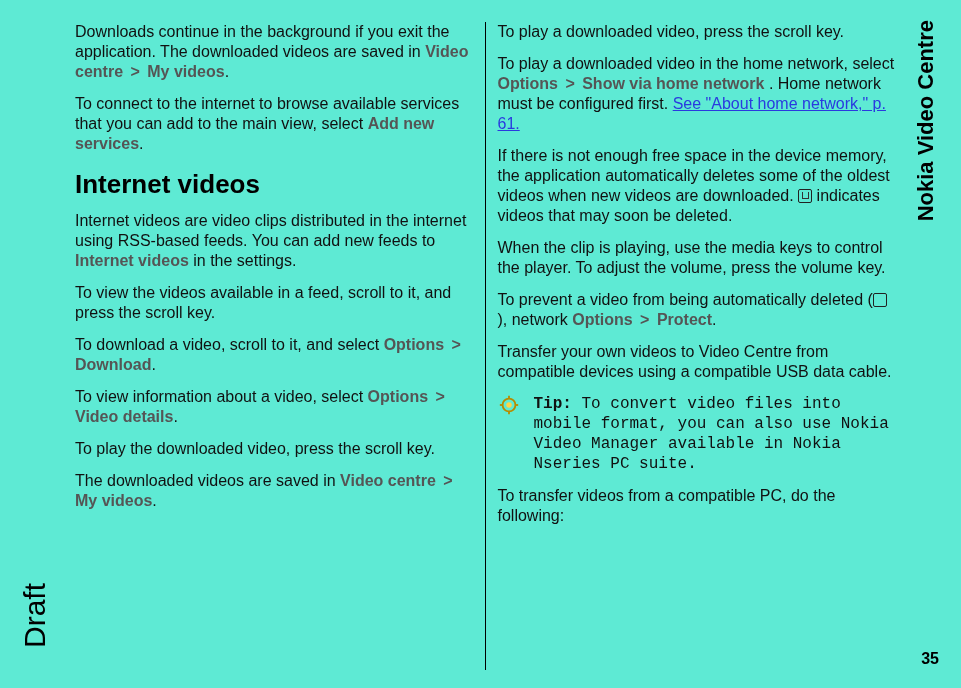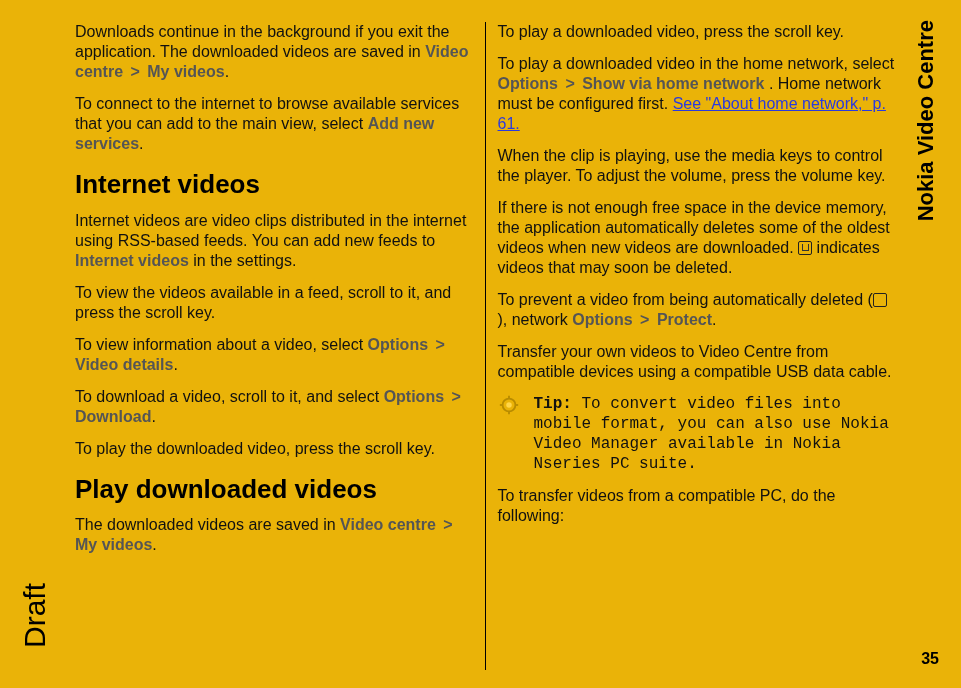--- a/index.html
+++ b/index.html
@@ -1,21 +1,21 @@
 <!DOCTYPE html>
 <html><head>
 <meta charset="utf-8">
 <style>
   * { margin: 0; padding: 0; box-sizing: border-box; }
   html, body { width: 961px; height: 688px; font-family: Arial, Helvetica, sans-serif; background: #fff; }
   .page {
     position: relative;
     width: 961px;
     height: 688px;
-    background: #eab308;
+    background: #5eead4;
     box-shadow: 0 0 0 1px #eee;
     overflow: hidden;
   }
   .content {
     position: absolute;
     left: 75px;
     top: 22px;
     width: 820px;
     height: 648px;
     display: flex;
@@ -113,34 +113,33 @@
 
       <h2 class="section">Internet videos</h2>
 
       <p>
         <span>Internet videos are video clips distributed in the internet using RSS-based feeds. You can add new feeds to </span>
         <span class="bold">Internet videos</span>
         <span> in the settings.</span>
       </p>
       <p>To view the videos available in a feed, scroll to it, and press the scroll key.</p>
       <p>
+        <span>To download a video, scroll to it, and select </span>
+        <span class="bold">Options</span>
+        <span class="gt">&gt;</span>
+        <span class="bold">Download</span><span>.</span>
+      </p>
+      <p>
         <span>To view information about a video, select </span>
         <span class="bold">Options</span>
         <span class="gt">&gt;</span>
         <span class="bold">Video details</span><span>.</span>
       </p>
-      <p>
-        <span>To download a video, scroll to it, and select </span>
-        <span class="bold">Options</span>
-        <span class="gt">&gt;</span>
-        <span class="bold">Download</span><span>.</span>
-      </p>
       <p>To play the downloaded video, press the scroll key.</p>
 
-      <h2 class="section">Play downloaded videos</h2>
 
       <p>
         <span>The downloaded videos are saved in </span>
         <span class="bold">Video centre</span>
         <span class="gt">&gt;</span>
         <span class="bold">My videos</span><span>.</span>
       </p>
     </div>
 
     <div class="divider"></div>
@@ -148,26 +147,26 @@
     <div class="col">
       <p>To play a downloaded video, press the scroll key.</p>
       <p>
         <span>To play a downloaded video in the home network, select </span>
         <span class="bold">Options</span>
         <span class="gt">&gt;</span>
         <span class="bold">Show via home network</span>
         <span>. Home network must be configured first. </span>
         <span class="link">See "About home network," p. 61.</span>
       </p>
-      <p>When the clip is playing, use the media keys to control the player. To adjust the volume, press the volume key.</p>
       <p>
         <span>If there is not enough free space in the device memory, the application automatically deletes some of the oldest videos when new videos are downloaded. </span>
         <span class="icon-box deletion"></span>
         <span> indicates videos that may soon be deleted.</span>
       </p>
+      <p>When the clip is playing, use the media keys to control the player. To adjust the volume, press the volume key.</p>
       <p>
         <span>To prevent a video from being automatically deleted (</span><span class="icon-box"></span><span>), network </span>
         <span class="bold">Options</span>
         <span class="gt">&gt;</span>
         <span class="bold">Protect</span><span>.</span>
       </p>
 
 
       <p>Transfer your own videos to Video Centre from compatible devices using a compatible USB data cable.</p>
 

